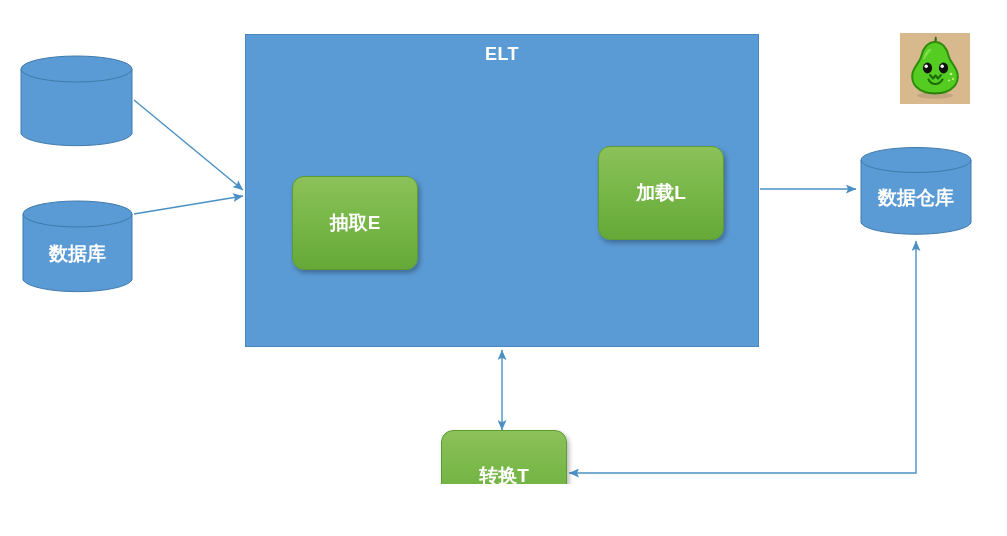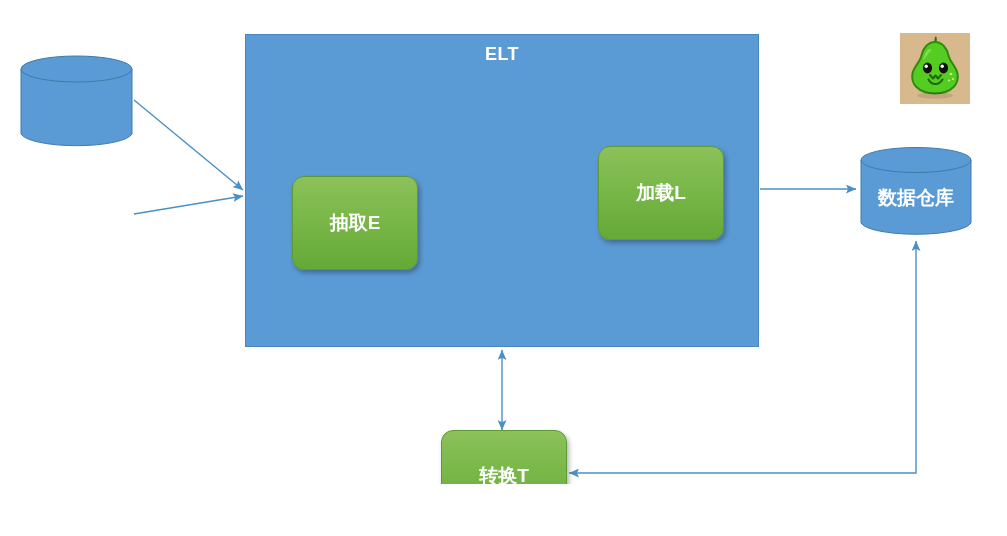--- a/index.html
+++ b/index.html
@@ -152,20 +152,27 @@
     <span class="proc-label">加载L</span>
   </div>
 
   <div class="cylinder" id="cyl-file">
     <svg class="cyl-svg" width="113" height="93" viewBox="0 0 113 93">
       <path d="M1,14 L1,79 A56,13.5 0 0 0 112,79 L112,14 Z" fill="#5b9bd5" stroke="#3f7aab" stroke-width="1"></path>
       <ellipse cx="56.5" cy="14" rx="55.5" ry="13" fill="#5b9bd5" stroke="#3f7aab" stroke-width="1"></ellipse>
     </svg>
   </div>
 
+  <div class="cylinder" id="cyl-database">
+    <svg class="cyl-svg" width="111" height="95" viewBox="0 0 111 95">
+      <path d="M1,14 L1,80 A55,13.5 0 0 0 110,80 L110,14 Z" fill="#5b9bd5" stroke="#3f7aab" stroke-width="1"></path>
+      <ellipse cx="55.5" cy="14" rx="54.5" ry="13" fill="#5b9bd5" stroke="#3f7aab" stroke-width="1"></ellipse>
+    </svg>
+    <div class="cyl-label" style="top:43px;">数据库</div>
+  </div>
 
   <div class="cylinder" id="cyl-warehouse">
     <svg class="cyl-svg" width="112" height="90" viewBox="0 0 112 90">
       <path d="M1,13 L1,76 A55.5,13 0 0 0 111,76 L111,13 Z" fill="#5b9bd5" stroke="#3f7aab" stroke-width="1"></path>
       <ellipse cx="56" cy="13" rx="55" ry="12.5" fill="#5b9bd5" stroke="#3f7aab" stroke-width="1"></ellipse>
     </svg>
     <div class="cyl-label" style="top:40px;text-align:center;">数据仓库</div>
   </div>
 
   <div id="pear-avatar">

